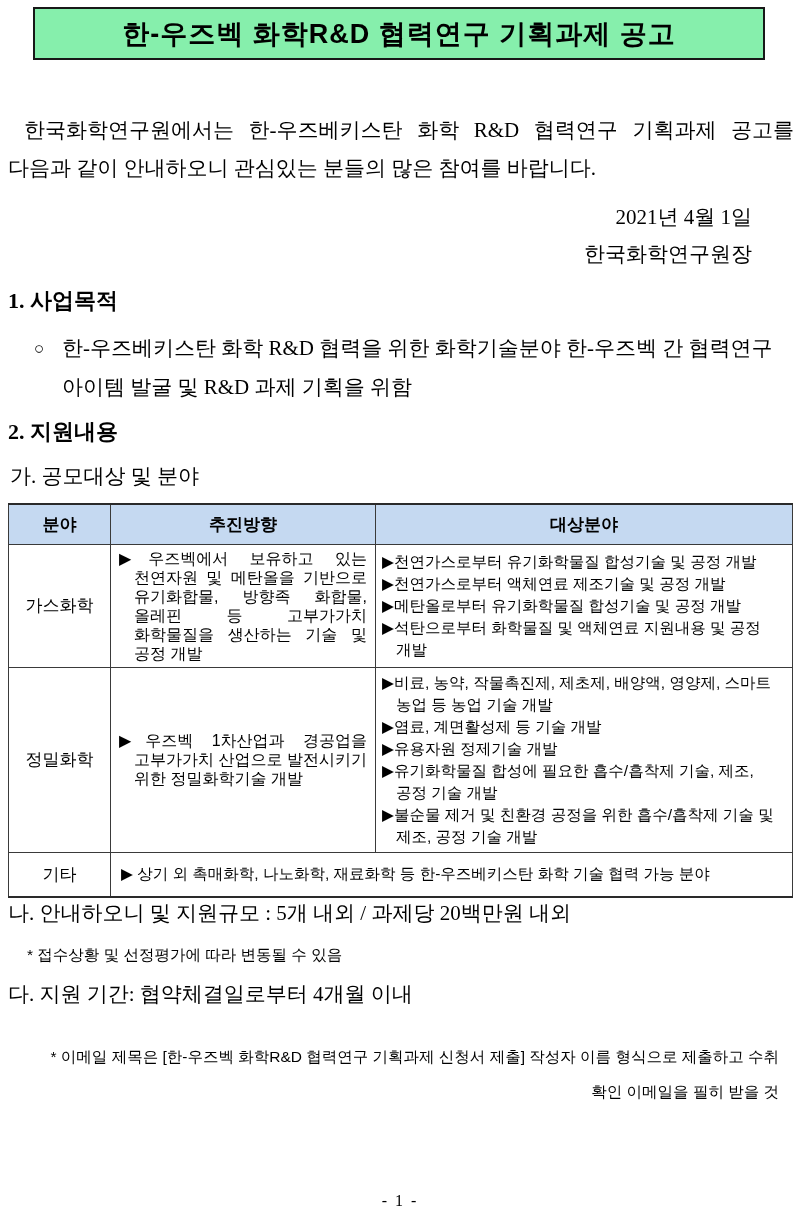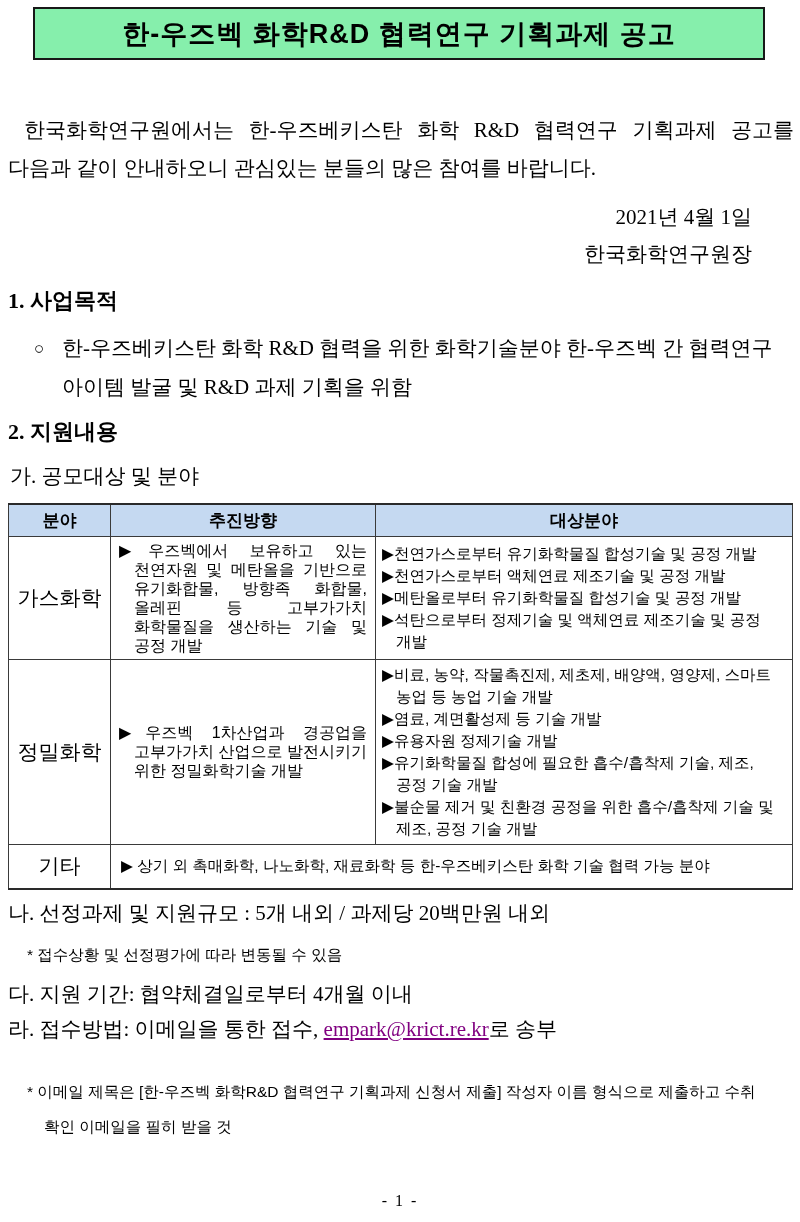--- a/index.html
+++ b/index.html
@@ -41,27 +41,27 @@
   .obullet .mk { display:inline-block; width:28px; text-indent:0; font-size:17px; vertical-align:1px; }
   
   .table-wrap { position:absolute; left:8px; top:503px; width:785px; }
   table {
     width:100%; border-collapse:collapse; table-layout:fixed;
     font-family:"Liberation Sans","DejaVu Sans",sans-serif; color:#000;
     border:1px solid #3a3a3a; border-top:2px solid #2a2a2a; border-bottom:2px solid #2a2a2a;
   }
   th,td { border:1px solid #3a3a3a; }
   thead th {
-    height:32px; background:#c5d9f1; font-size:17px; font-weight:700;
+    height:40px; background:#c5d9f1; font-size:17px; font-weight:700;
     text-align:center; vertical-align:middle;
   }
   .r1 td { height:115px; }
   .r2 td { height:185px; }
   .r3 td { height:45px; }
-  .cell-field { text-align:center; vertical-align:middle; font-size:21px;margin-top:41px; }
+  .cell-field { text-align:center; vertical-align:middle; font-size:17px;margin-top:41px; }
   .cell-dir {
     vertical-align:middle; padding:4px 8px; font-size:16px; line-height:19px;
   }
   .cell-dir .hang { padding-left:15px; text-indent:-15px; text-align:justify; word-break:keep-all; }
   .cell-tg { vertical-align:middle; padding:4px 6px; font-size:15.5px; line-height:22px; }
   .cell-tg .hang { padding-left:14px; text-indent:-14px; word-break:keep-all; }
   .cell-span { vertical-align:middle; padding:2px 10px; font-size:15.5px; }
   .cell-span .hang { padding-left:18px; text-indent:-18px; word-break:keep-all; }
   
   .note {
@@ -116,21 +116,21 @@
       <tbody>
         <tr class="r1">
           <td class="cell-field">가스화학</td>
           <td class="cell-dir">
             <div class="hang">▶우즈벡에서 보유하고 있는 천연자원 및 메탄올을 기반으로 유기화합물, 방향족 화합물, 올레핀 등 고부가가치 화학물질을 생산하는 기술 및 공정 개발</div>
           </td>
           <td class="cell-tg">
             <div class="hang">▶천연가스로부터 유기화학물질 합성기술 및 공정 개발</div>
             <div class="hang">▶천연가스로부터 액체연료 제조기술 및 공정 개발</div>
             <div class="hang">▶메탄올로부터 유기화학물질 합성기술 및 공정 개발</div>
-            <div class="hang">▶석탄으로부터 정제기술 및 액체연료 제조기술 및 공정 개발</div>
+            <div class="hang">▶석탄으로부터 화학물질 및 액체연료 지원내용 및 공정 개발</div>
           </td>
         </tr>
         <tr class="r2">
           <td class="cell-field">정밀화학</td>
           <td class="cell-dir">
             <div class="hang">▶우즈벡 1차산업과 경공업을 고부가가치 산업으로 발전시키기 위한 정밀화학기술 개발</div>
           </td>
           <td class="cell-tg">
             <div class="hang">▶비료, 농약, 작물촉진제, 제초제, 배양액, 영양제, 스마트 농업 등 농업 기술 개발</div>
             <div class="hang">▶염료, 계면활성제 등 기술 개발</div>
@@ -142,26 +142,23 @@
         <tr class="r3">
           <td class="cell-field">기타</td>
           <td class="cell-span" colspan="2">
             <div class="hang">▶ 상기 외 촉매화학, 나노화학, 재료화학 등 한-우즈베키스탄 화학 기술 협력 가능 분야</div>
           </td>
         </tr>
       </tbody>
     </table>
   </div>
 
-  <div class="serif-line" style="top:900px;">나. 선정과제 및 지원규모 : 5개 내외 / 과제당 20백만원 내외</div>
+  <div class="serif-line" style="top:900px;">나. 안내하오니 및 지원규모 : 5개 내외 / 과제당 20백만원 내외</div>
   <div class="note" style="top:937px;">* 접수상황 및 선정평가에 따라 변동될 수 있음</div>
 
   <div class="serif-line" style="top:981px;">다. 지원 기간: 협약체결일로부터 4개월 이내</div>
 
-  <div class="serif-line" style="top:1016px;">
-    <span>라. 접수방법: 이메일을 통한 접수, </span><a class="email-link">empark@krict.re.kr</a><span>로 송부</span>
-  </div>
-  <div class="note hangnote" style="top:1074px;">* 이메일 제목은 [한-우즈벡 화학R&amp;D 협력연구 기획과제 신청서 제출] 작성자 이름 형식으로 제출하고 수취 확인 이메일을 필히 받을 것</div>
+  <div class="note hangnote" style="top:1039px;text-align:right;">* 이메일 제목은 [한-우즈벡 화학R&amp;D 협력연구 기획과제 신청서 제출] 작성자 이름 형식으로 제출하고 수취 확인 이메일을 필히 받을 것</div>
 
 
   <div class="footer">- 1 -</div>
 
 </div>
 
 </body></html>

